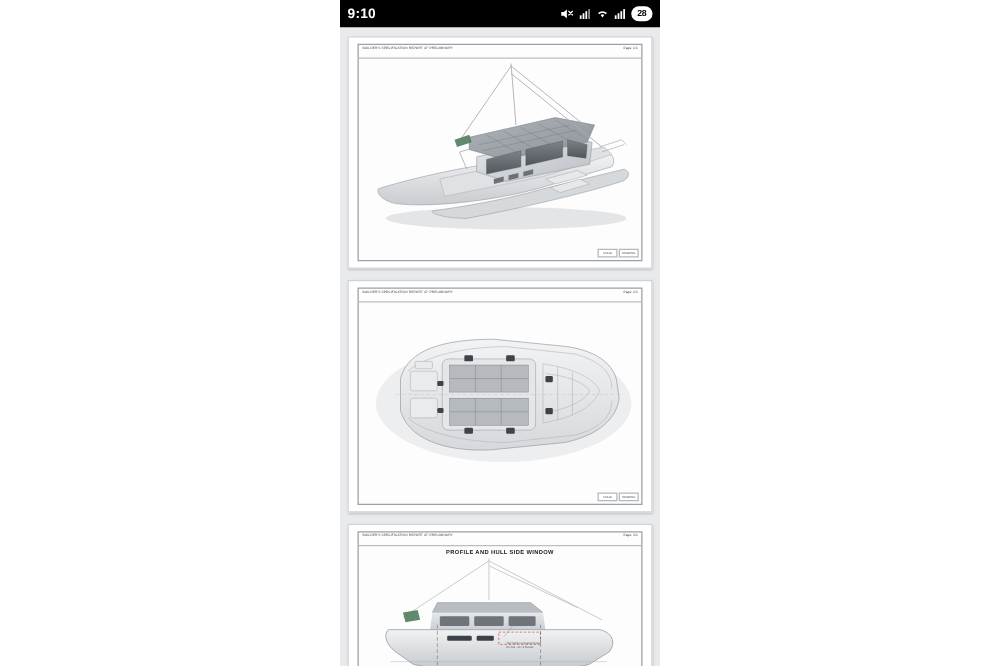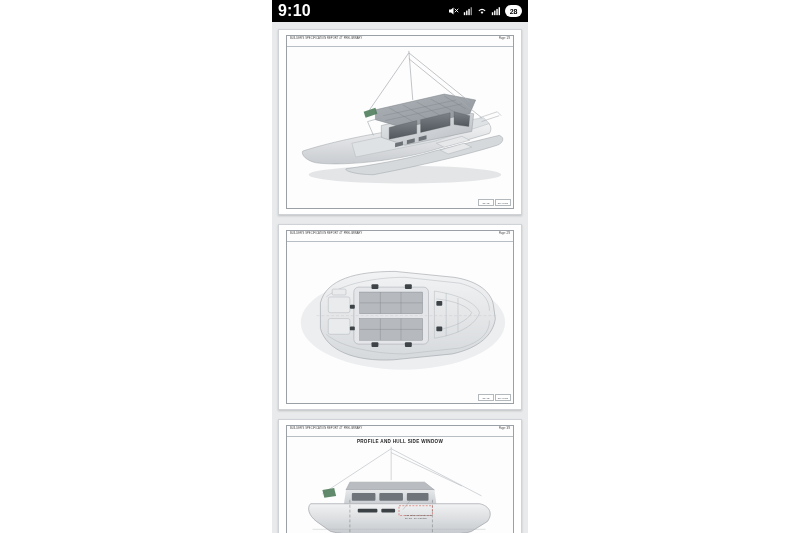--- a/index.html
+++ b/index.html
@@ -32,21 +32,21 @@
     position: relative;
     height: 22px;
     background: #000000;
     color: #ffffff;
     display: flex;
     align-items: center;
     padding: 0 6px;
     box-sizing: border-box;
   }
   .status-time {
-    font-size: 16px;
+    font-size: 11px;
     font-weight: bold;
     letter-spacing: 0.2px;
     line-height: 1;
   }
   .status-right {
     margin-left: auto;
     display: flex;
     align-items: center;
     gap: 4px;
   }

